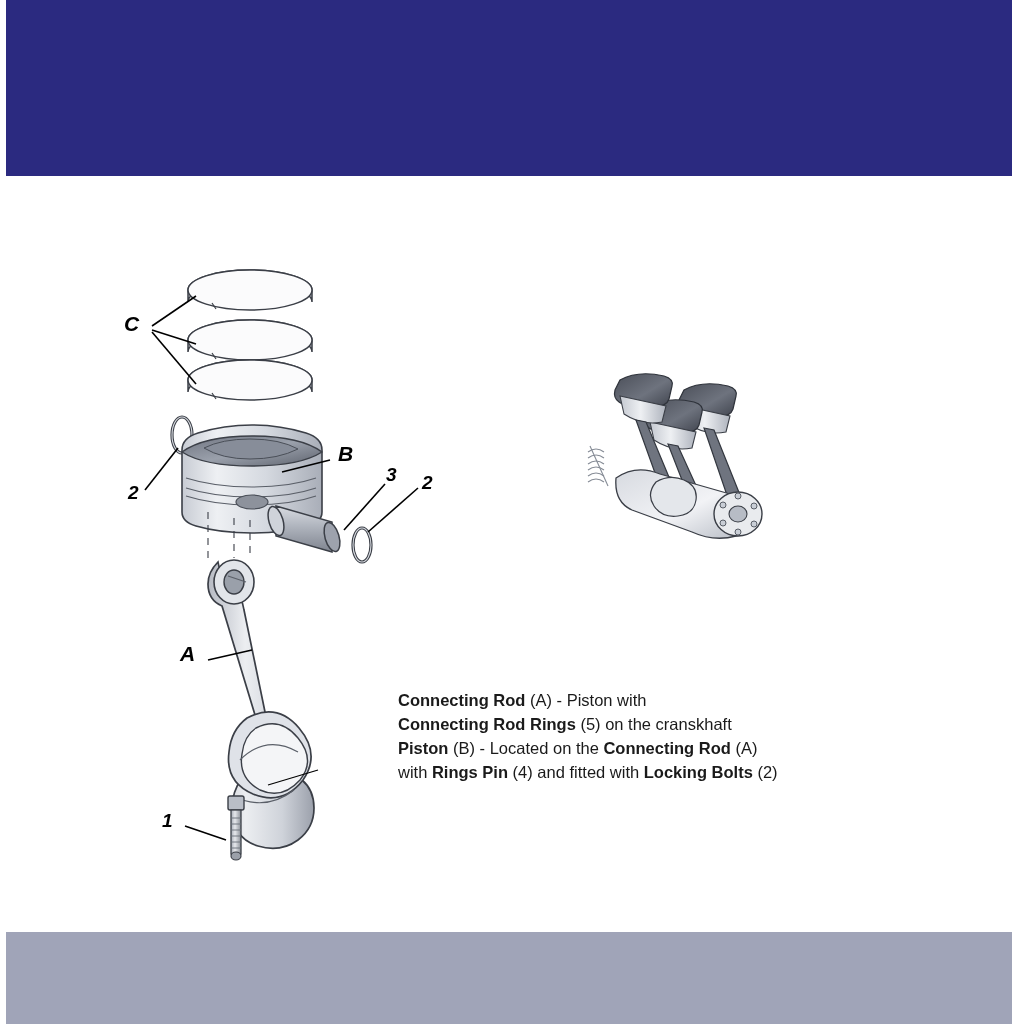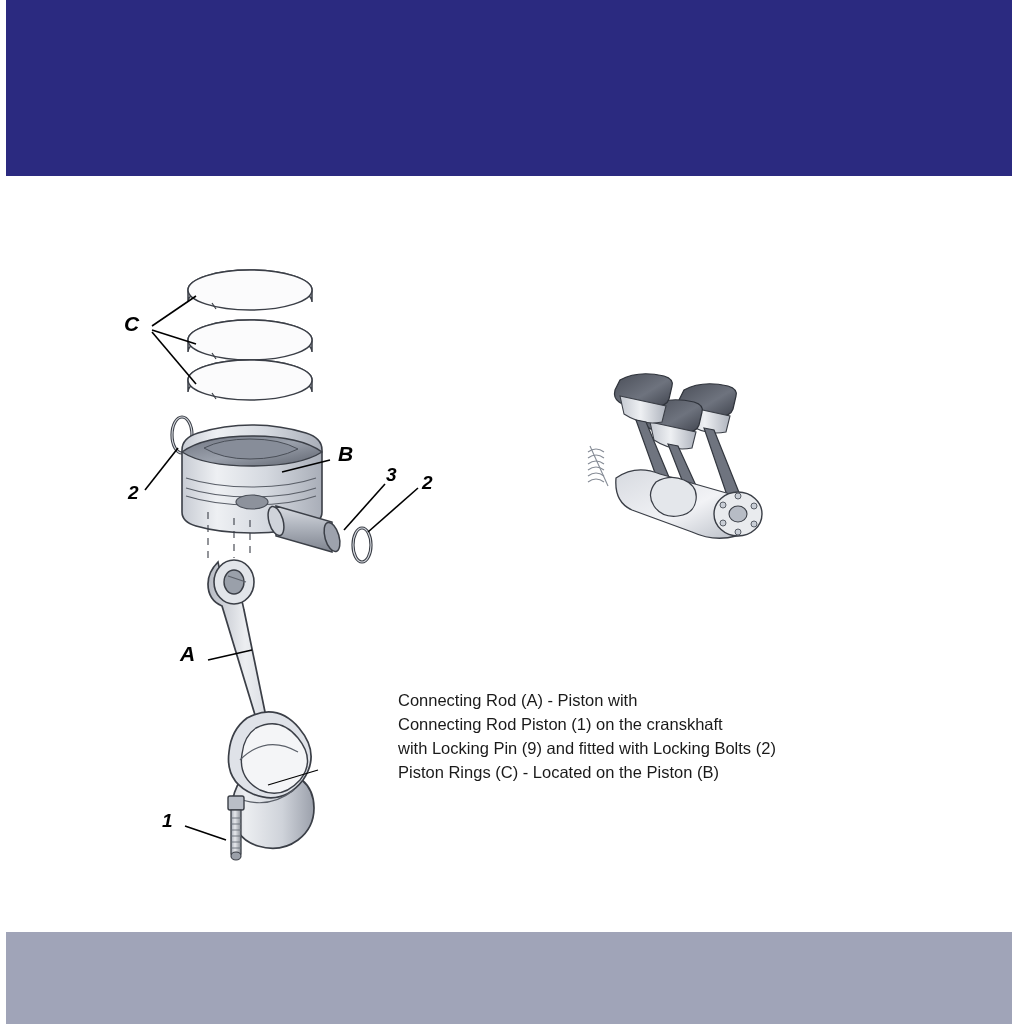--- a/index.html
+++ b/index.html
@@ -51,21 +51,21 @@
   
   .caption {
     position: absolute;
     left: 398px;
     top: 688px;
     width: 470px;
     font-size: 16.5px;
     line-height: 24px;
     color: #1a1a1a;
   }
-  .caption .b { font-weight: normal; text-align: right; }
+  .caption .b { font-weight: bold; text-align: right; }
 
   
   .diagram {
     position: absolute;
     left: 100px;
     top: 240px;
     width: 440px;
     height: 640px;
   }
   .assembly {
@@ -302,23 +302,23 @@
         <path d="M10 96 l18 40"></path>
       </g>
     </svg>
   </div>
 
   <div class="caption">
     <div>
       <span class="b">Connecting Rod</span><span> (A) - Piston with</span>
     </div>
     <div>
-      <span class="b">Connecting Rod Piston</span><span> (1) on the cranskhaft</span>
+      <span class="b">Connecting Rod Rings</span><span> (5) on the cranskhaft</span>
     </div>
     <div>
-      <span>with </span><span class="b">Locking Pin</span><span> (9) and fitted with </span><span class="b">Locking Bolts</span><span> (2)</span>
+      <span class="b">Piston</span><span> (B) - Located on the </span><span class="b">Connecting Rod</span><span> (A)</span>
     </div>
     <div>
-      <span class="b">Piston Rings</span><span> (C) - Located on the </span><span class="b">Piston</span><span> (B)</span>
+      <span>with </span><span class="b">Rings Pin</span><span> (4) and fitted with </span><span class="b">Locking Bolts</span><span> (2)</span>
     </div>
   </div>
 
 </div>
 
 </body></html>

